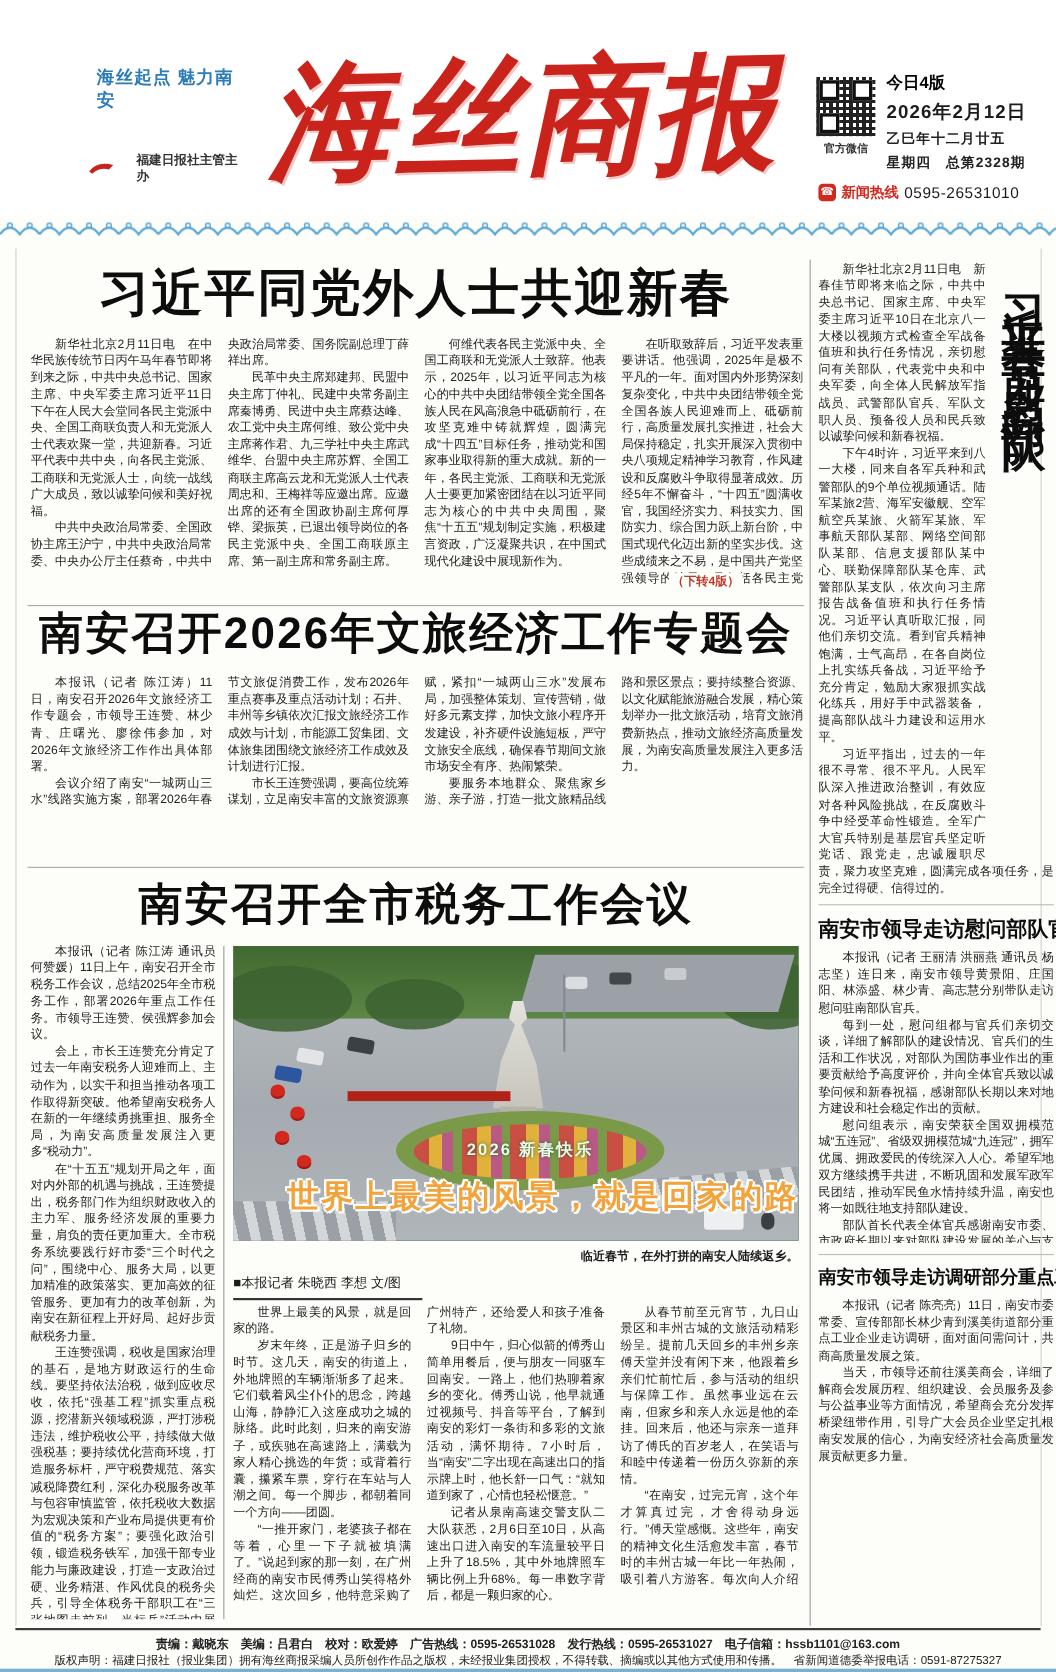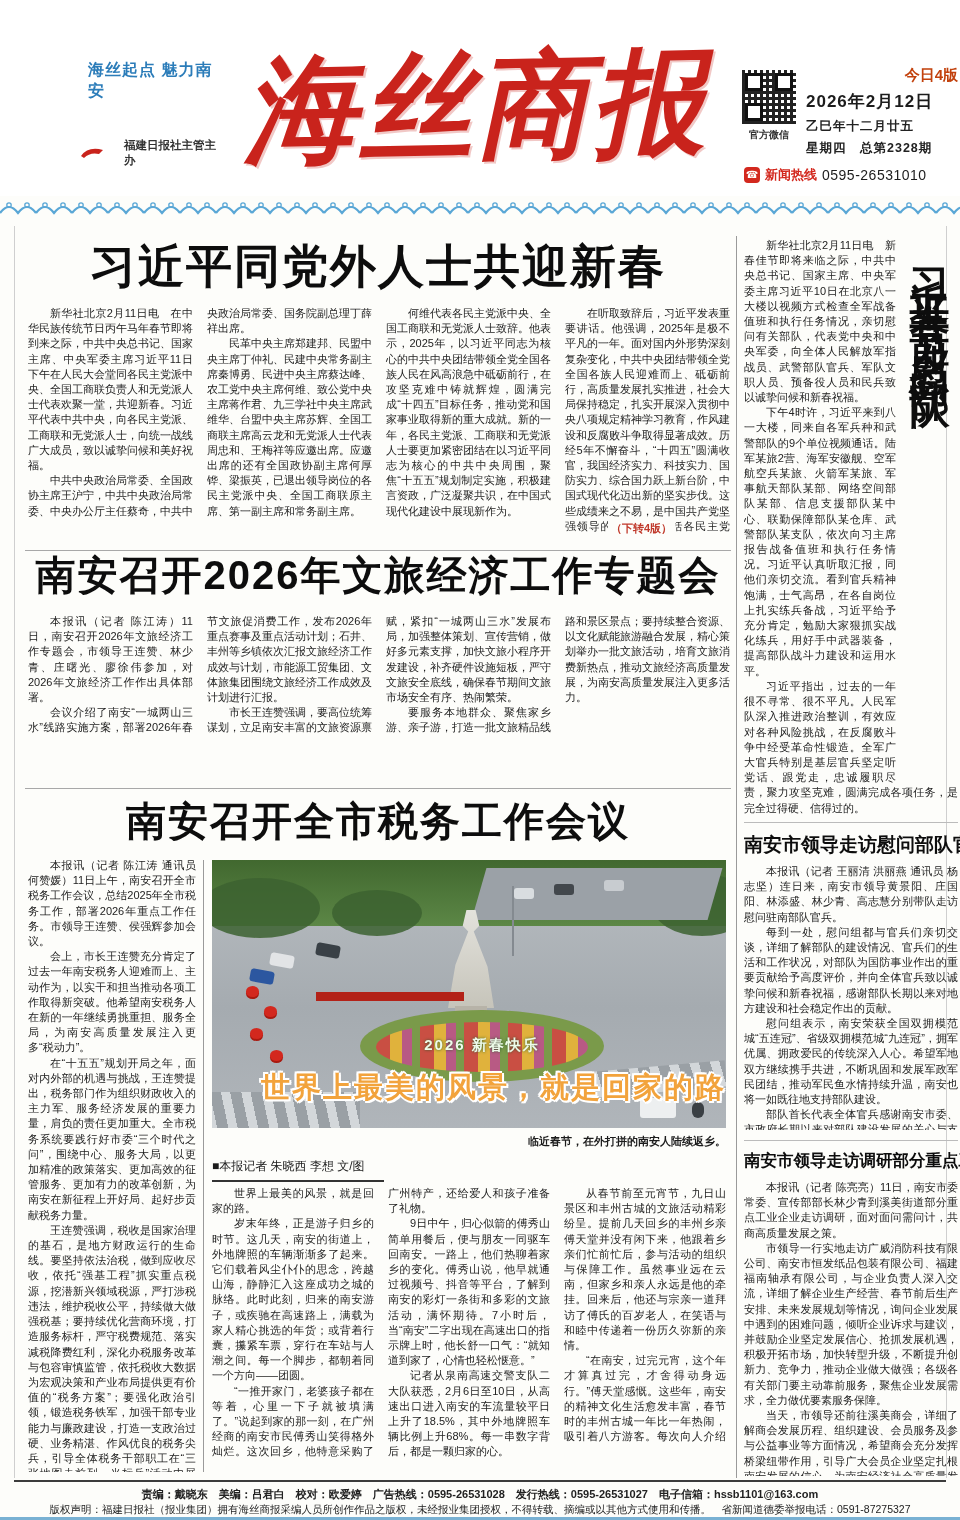--- a/index.html
+++ b/index.html
@@ -13,21 +13,21 @@
   .brand-swoosh{flex:0 0 auto;}
   .paper-title{position:absolute;left:222px;top:28px;width:508px;height:162px;color:#c9231c;
        font-size:112px;line-height:158px;font-weight:900;font-style:italic;text-align:center;
        letter-spacing:4px;transform:rotate(-1.2deg) scaleY(1.04);text-shadow:2px 2px 0 rgba(201,35,28,.25);white-space:nowrap;}
   .qr{position:absolute;left:742px;top:70px;width:54px;height:54px;background:
        repeating-linear-gradient(0deg,#222 0 3px,transparent 3px 6px),
        repeating-linear-gradient(90deg,#222 0 3px,#fff 3px 6px);outline:3px solid #fff;}
   .qr-eye{position:absolute;width:12px;height:12px;border:3px solid #111;background:#fff;}
   .qr-label{position:absolute;left:740px;top:128px;width:58px;text-align:center;font-size:10px;font-weight:bold;color:#333;}
   .issue-info{position:absolute;left:806px;top:66px;width:152px;}
-  .edition{color:#c2410c;font-weight:bold;font-size:15px;margin-bottom:5px;text-align:right;}
+  .edition{color:#000000;font-weight:bold;font-size:15px;margin-bottom:5px;}
   .pub-date{font-weight:bold;font-size:17px;margin-bottom:5px;letter-spacing:1px;}
   .lunar,.weeknum{font-size:12.5px;font-weight:bold;color:#222;margin-bottom:5px;letter-spacing:1px;}
   .hotline{position:absolute;left:744px;top:166px;display:flex;align-items:center;gap:5px;}
   .phone-badge{width:16px;height:16px;background:#d3281e;border-radius:4px;color:#fff;font-size:10px;
        line-height:16px;text-align:center;}
   .hotline-label{color:#d3281e;font-weight:bold;font-size:13px;}
   .hotline-number{font-weight:normal;font-size:14px;letter-spacing:.5px;}
   #wave-band{position:absolute;left:0;top:196px;width:960px;height:24px;}
   
   #frame{position:absolute;left:14px;top:226px;width:931px;height:1252px;
@@ -226,20 +226,19 @@
     <p>本报讯（记者 王丽清 洪丽燕 通讯员 杨志坚）连日来，南安市领导黄景阳、庄国阳、林添盛、林少青、高志慧分别带队走访慰问驻南部队官兵。</p>
     <p>每到一处，慰问组都与官兵们亲切交谈，详细了解部队的建设情况、官兵们的生活和工作状况，对部队为国防事业作出的重要贡献给予高度评价，并向全体官兵致以诚挚问候和新春祝福，感谢部队长期以来对地方建设和社会稳定作出的贡献。</p>
     <p>慰问组表示，南安荣获全国双拥模范城“五连冠”、省级双拥模范城“九连冠”，拥军优属、拥政爱民的传统深入人心。希望军地双方继续携手共进，不断巩固和发展军政军民团结，推动军民鱼水情持续升温，南安也将一如既往地支持部队建设。</p>
     <p>部队首长代表全体官兵感谢南安市委、市政府长期以来对部队建设发展的关心与支持，表示将继续发挥部队优势，积极参与地方建设，为南安经济社会发展作出新的更大贡献。</p>
   </div>
 
 <div class="rrule" style="top:1140px;"></div>
 <div id="ent-headline" class="r-headline">南安市领导走访调研部分重点工业企业</div>
 <div id="ent-body" class="r-article">
     <p>本报讯（记者 陈亮亮）11日，南安市委常委、宣传部部长林少青到溪美街道部分重点工业企业走访调研，面对面问需问计，共商高质量发展之策。</p>
-    <p>市领导一行实地走访广威消防科技有限公司、南安市恒发纸品包装有限公司、福建福南轴承有限公司，与企业负责人深入交流，详细了解企业生产经营、春节前后生产安排、未来发展规划等情况，询问企业发展中遇到的困难问题，倾听企业诉求与建议，并鼓励企业坚定发展信心、抢抓发展机遇，积极开拓市场，加快转型升级，不断提升创新力、竞争力，推动企业做大做强；各级各有关部门要主动靠前服务，聚焦企业发展需求，全力做优要素服务保障。</p>
     <p>当天，市领导还前往溪美商会，详细了解商会发展历程、组织建设、会员服务及参与公益事业等方面情况，希望商会充分发挥桥梁纽带作用，引导广大会员企业坚定扎根南安发展的信心，为南安经济社会高质量发展贡献更多力量。</p>
   </div>
 
 <div id="footer-rule"></div>
 <div id="footer-line1" class="footer-line">责编：戴晓东　美编：吕君白　校对：欧爱婷　广告热线：0595-26531028　发行热线：0595-26531027　电子信箱：hssb1101@163.com</div>
 <div id="footer-line2" class="footer-line">版权声明：福建日报社（报业集团）拥有海丝商报采编人员所创作作品之版权，未经报业集团授权，不得转载、摘编或以其他方式使用和传播。　省新闻道德委举报电话：0591-87275327</div>
 <div id="bottom-edge"></div>
 
 </body></html>

